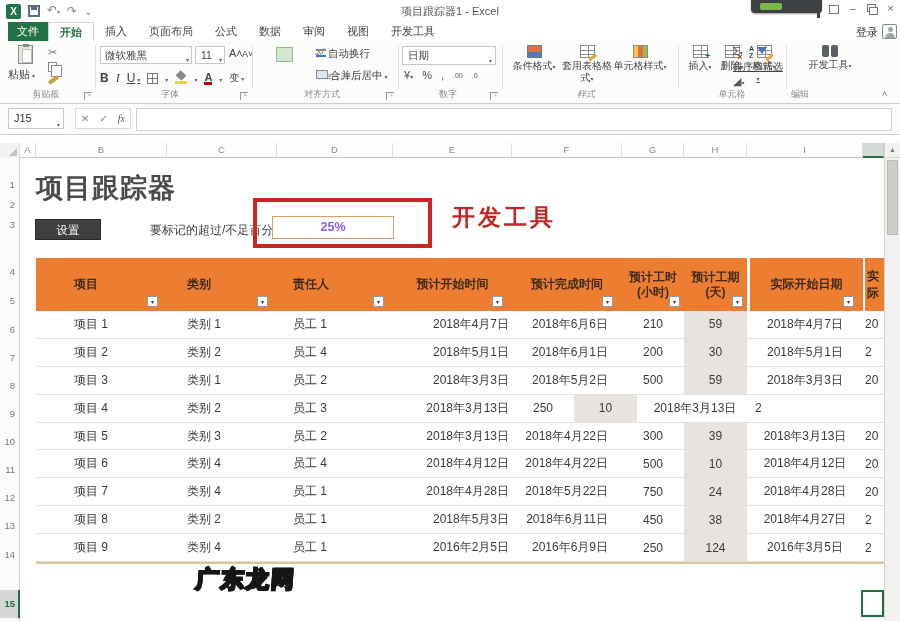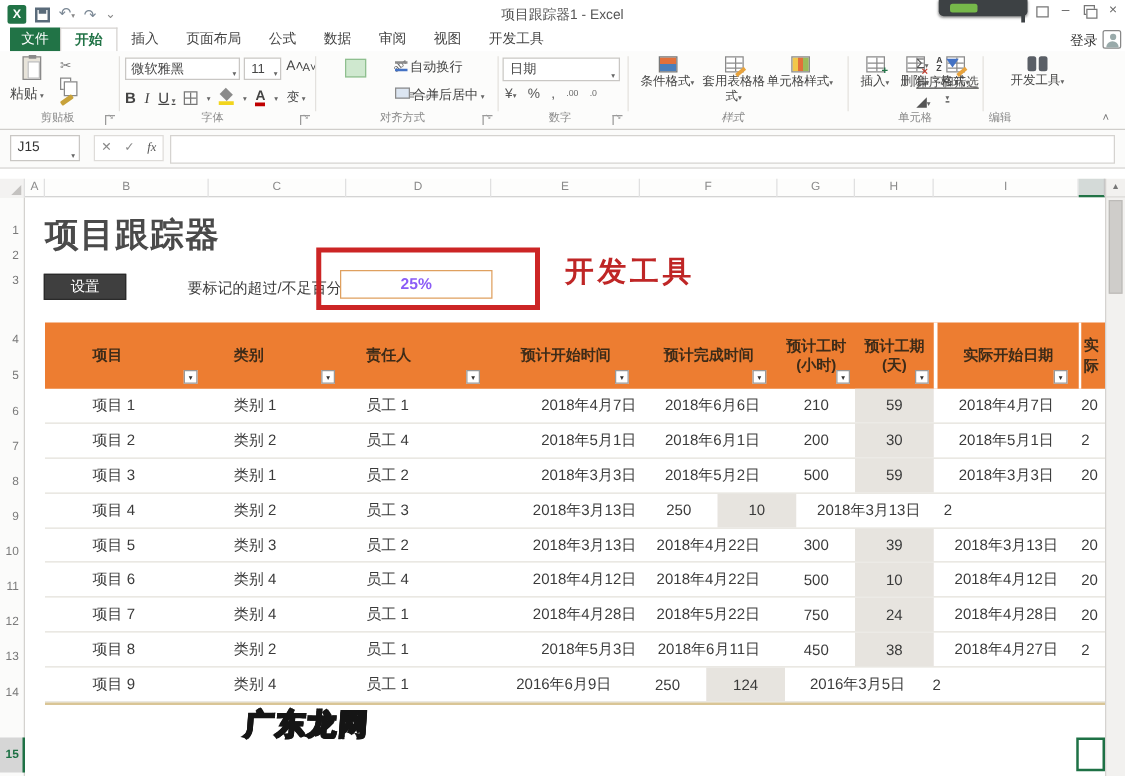--- a/index.html
+++ b/index.html
@@ -554,20 +554,21 @@
             <div class="c4">2018年6月11日</div>
             <div class="c5">450</div>
             <div class="c6">38</div>
             <div class="c7">2018年4月27日</div>
             <div class="c8">2</div>
           </div>
           <div class="trow">
             <div class="c0">项目 9</div>
             <div class="c1">类别 4</div>
             <div class="c2">员工 1</div>
+            <div class="c3">2016年2月5日</div>
             <div class="c4">2016年6月9日</div>
             <div class="c5">250</div>
             <div class="c6">124</div>
             <div class="c7">2016年3月5日</div>
             <div class="c8">2</div>
           </div>
         </div>
 
       <div class="tan-line"></div>
       <div class="watermark">广东龙网</div>

